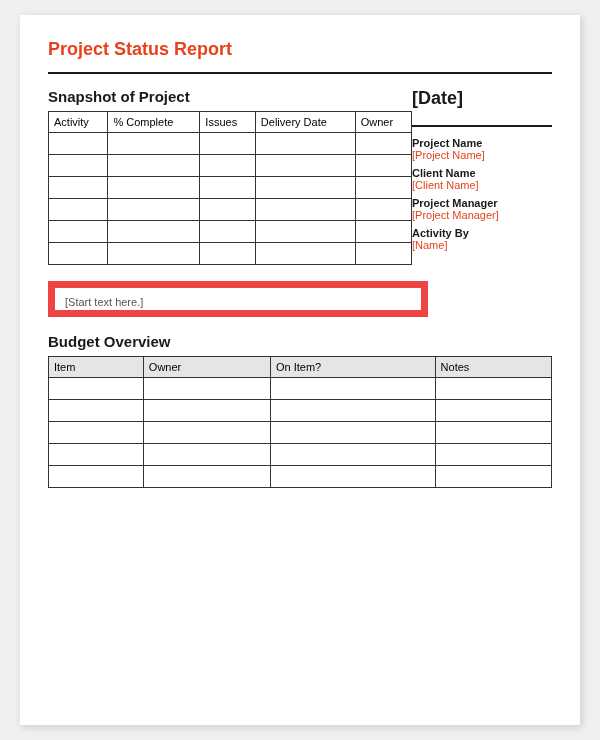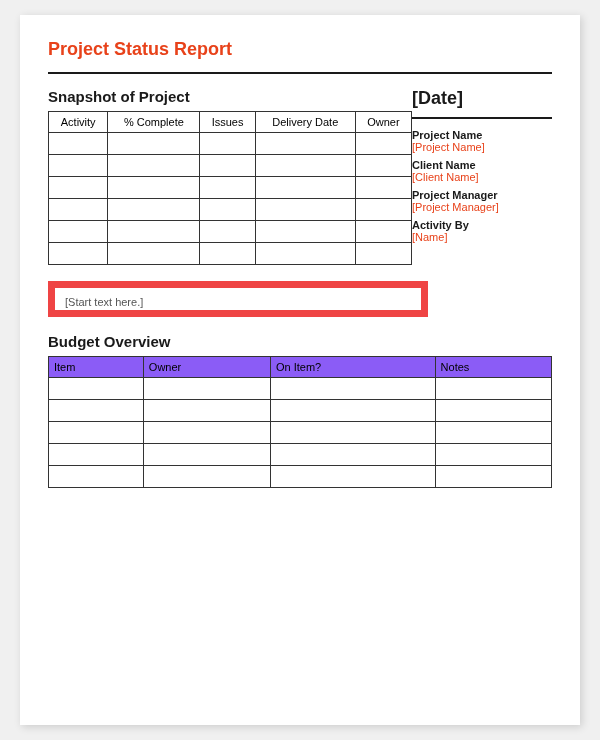--- a/index.html
+++ b/index.html
@@ -64,39 +64,39 @@
     .snapshot-table {
       width: 100%;
       border-collapse: collapse;
       font-size: 11px;
       margin-bottom: 0;
     }
 
     .snapshot-table th, .snapshot-table td {
       border: 1px solid #333;
       padding: 4px 5px;
-      text-align: center;
+      text-align: left;
     }
 
     .snapshot-table th {
       font-weight: normal;
       background: #fff;
       font-size: 11px;
     }
 
     .snapshot-table td {
       height: 22px;
     }
 
     
     .date-placeholder {
       font-size: 18px;
       font-weight: bold;
       color: #1a1a1a;
-      margin-bottom: 8px;
+      margin-bottom: 16px;
     }
 
     .date-underline {
       border: none;
       border-top: 2px solid #1a1a1a;
       margin-bottom: 10px;
     }
 
     .info-label {
       font-size: 11px;
@@ -137,21 +137,21 @@
     }
 
     .budget-table th, .budget-table td {
       border: 1px solid #333;
       padding: 4px 5px;
       text-align: left;
     }
 
     .budget-table th {
       font-weight: normal;
-      background: #8b5cf6;
+      background: #e5e5e5;
     }
 
     .budget-table td {
       height: 22px;
     }
   </style>
 </head>
 <body>
 
 <div class="page">

